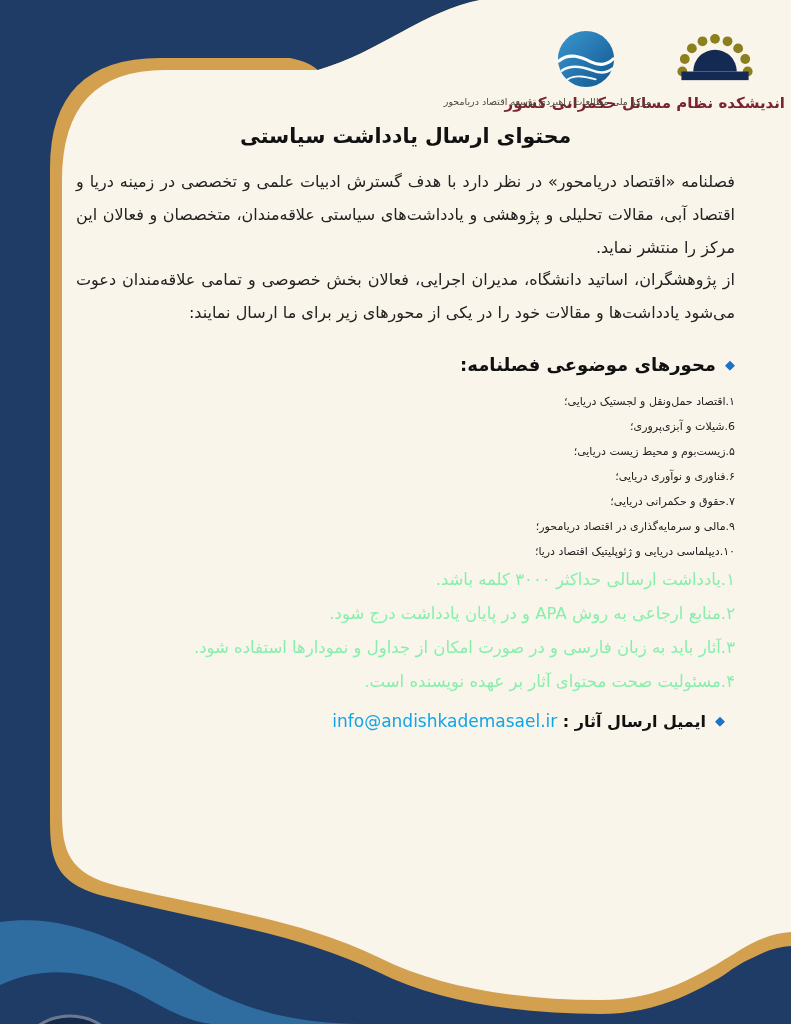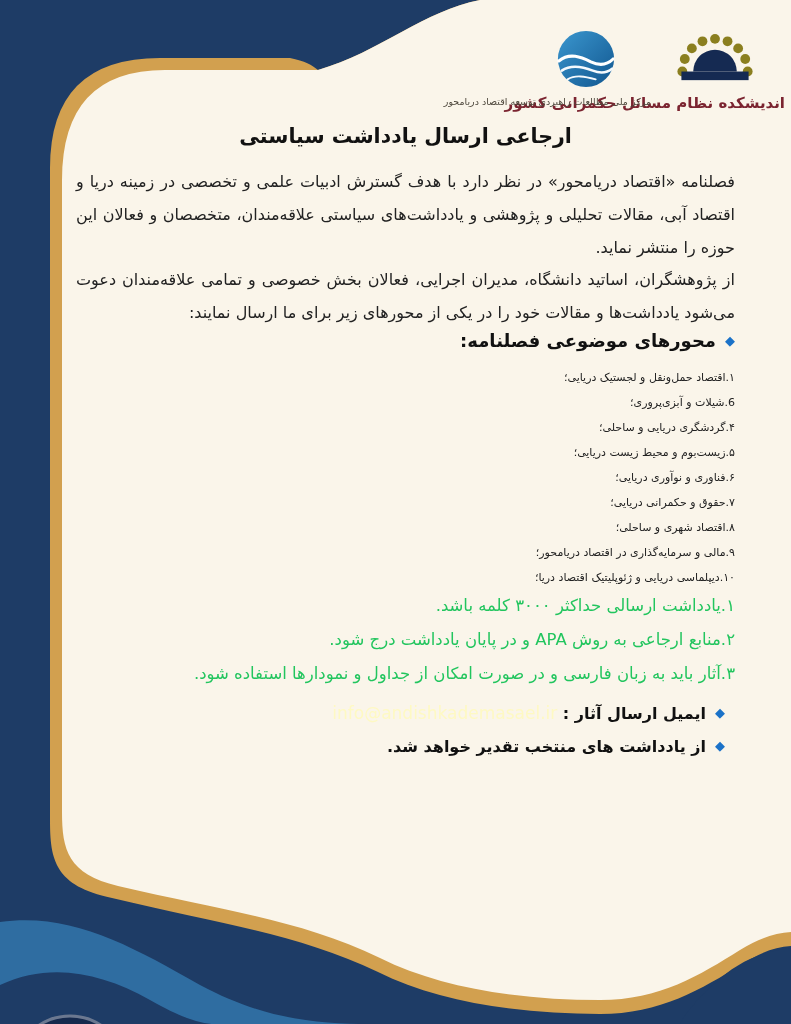--- a/index.html
+++ b/index.html
@@ -36,37 +36,37 @@
     color:#1f1f1f;
   }
   .title {
     text-align:center; font-weight:bold; font-size:20.5px; color:#111;
     margin-bottom:18px;
   }
   .para {
     font-size:16px; line-height:2.05; text-align:justify; color:#222;
   }
   .sec-head {
-    font-weight:bold; font-size:18px; color:#111; margin-bottom:20px;
+    font-weight:bold; font-size:18px; color:#111; margin-top:24px; margin-bottom:20px;
   }
   .diamond {
     color:#1b72c8; font-size:13px; margin-left:9px; vertical-align:2px;
   }
   ul.plain { list-style:none; }
   .topics-list li {
     font-size:11px; margin-bottom:12px; color:#222;
   }
   .cond-list li {
-    font-size:16.5px; margin-bottom:15px; color:#22c55e;
+    font-size:16.5px; margin-bottom:15px; color:#86efac;
   }
   .footer-lines { margin-top:20px; padding-right:10px; }
   .footer-lines .f-line {
     font-weight:bold; font-size:16px; color:#111; margin-bottom:14px;
   }
-  .email-link { color:#fef9c3; text-decoration:none; font-weight:normal; font-size:17px; }
+  .email-link { color:#0ea5e9; text-decoration:none; font-weight:normal; font-size:17px; }
 </style>
 </head>
 <body>
 
 <svg id="bg" width="791" height="1024" viewBox="0 0 791 1024" xmlns="http://www.w3.org/2000/svg">
 
   <rect x="0" y="0" width="791" height="1024" fill="#1e3c66"></rect>
 
   <path fill="#d2a04f" d="M160 58 L290 58 C305 61 312 65 318 70 C380 52 425 10 480 0 L791 0 L791 946
            C775 947 762 952 742 964 C702 989 660 1014 600 1014
@@ -119,51 +119,47 @@
       <path d="M4 34 C15 25 27 30 37 35 C46 39 54 38 60 32" stroke="#ffffff" stroke-width="3.2" fill="none" stroke-linecap="round"></path>
       <path d="M7 44 C17 37 29 40 39 44 C47 47 54 46 59 42" stroke="#f4f9fd" stroke-width="2.6" fill="none" stroke-linecap="round"></path>
       <path d="M13 53 C21 48 31 50 42 53" stroke="#f4f9fd" stroke-width="2" fill="none" stroke-linecap="round"></path>
     </svg>
   </div>
   <div class="marine-caption">مرکز ملی مطالعات راهبردی توسعه اقتصاد دریامحور</div>
 </div>
 
 <div class="content">
 
-  <div class="title">ارجاعی ارسال یادداشت سیاستی</div>
+  <div class="title">محتوای ارسال یادداشت سیاستی</div>
 
-  <p class="para">فصلنامه «اقتصاد دریامحور» در نظر دارد با هدف گسترش ادبیات علمی و تخصصی در زمینه دریا و اقتصاد آبی، مقالات تحلیلی و پژوهشی و یادداشت‌های سیاستی علاقه‌مندان، متخصصان و فعالان این حوزه را منتشر نماید.</p>
+  <p class="para">فصلنامه «اقتصاد دریامحور» در نظر دارد با هدف گسترش ادبیات علمی و تخصصی در زمینه دریا و اقتصاد آبی، مقالات تحلیلی و پژوهشی و یادداشت‌های سیاستی علاقه‌مندان، متخصصان و فعالان این مرکز را منتشر نماید.</p>
   <p class="para">از پژوهشگران، اساتید دانشگاه، مدیران اجرایی، فعالان بخش خصوصی و تمامی علاقه‌مندان دعوت می‌شود یادداشت‌ها و مقالات خود را در یکی از محورهای زیر برای ما ارسال نمایند:</p>
 
   <div class="sec-head">
     <span class="diamond">◆</span><span>محورهای موضوعی فصلنامه:</span>
   </div>
 
   <ul class="plain topics-list">
     <li>۱.اقتصاد حمل‌ونقل و لجستیک دریایی؛</li>
     <li>6.شیلات و آبزی‌پروری؛</li>
-    <li>۴.گردشگری دریایی و ساحلی؛</li>
     <li>۵.زیست‌بوم و محیط زیست دریایی؛</li>
     <li>۶.فناوری و نوآوری دریایی؛</li>
     <li>۷.حقوق و حکمرانی دریایی؛</li>
-    <li>۸.اقتصاد شهری و ساحلی؛</li>
     <li>۹.مالی و سرمایه‌گذاری در اقتصاد دریامحور؛</li>
     <li>۱۰.دیپلماسی دریایی و ژئوپلیتیک اقتصاد دریا؛</li>
   </ul>
 
 
   <ul class="plain cond-list">
     <li>۱.یادداشت ارسالی حداکثر ۳۰۰۰ کلمه باشد.</li>
     <li>۲.منابع ارجاعی به روش APA و در پایان یادداشت درج شود.</li>
     <li>۳.آثار باید به زبان فارسی و در صورت امکان از جداول و نمودارها استفاده شود.</li>
+    <li>۴.مسئولیت صحت محتوای آثار بر عهده نویسنده است.</li>
   </ul>
 
   <div class="footer-lines">
     <div class="f-line">
       <span class="diamond">◆</span><span>ایمیل ارسال آثار :</span>
       <bdi dir="ltr"><a href="#" class="email-link">info@andishkademasael.ir</a></bdi>
     </div>
-    <div class="f-line">
-      <span class="diamond">◆</span><span>از یادداشت های منتخب تقدیر خواهد شد.</span>
-    </div>
   </div>
 
 </div>
 
 </body></html>

